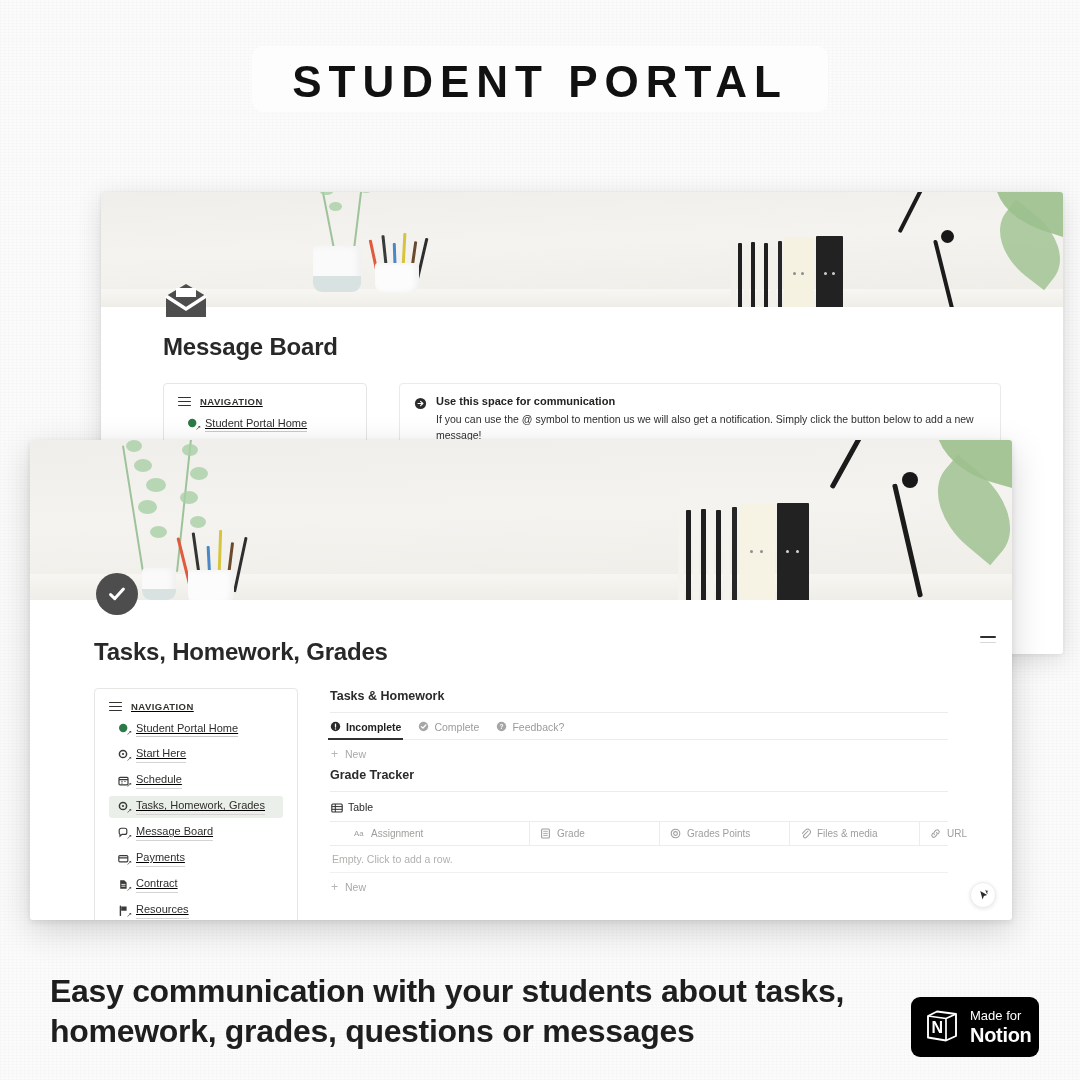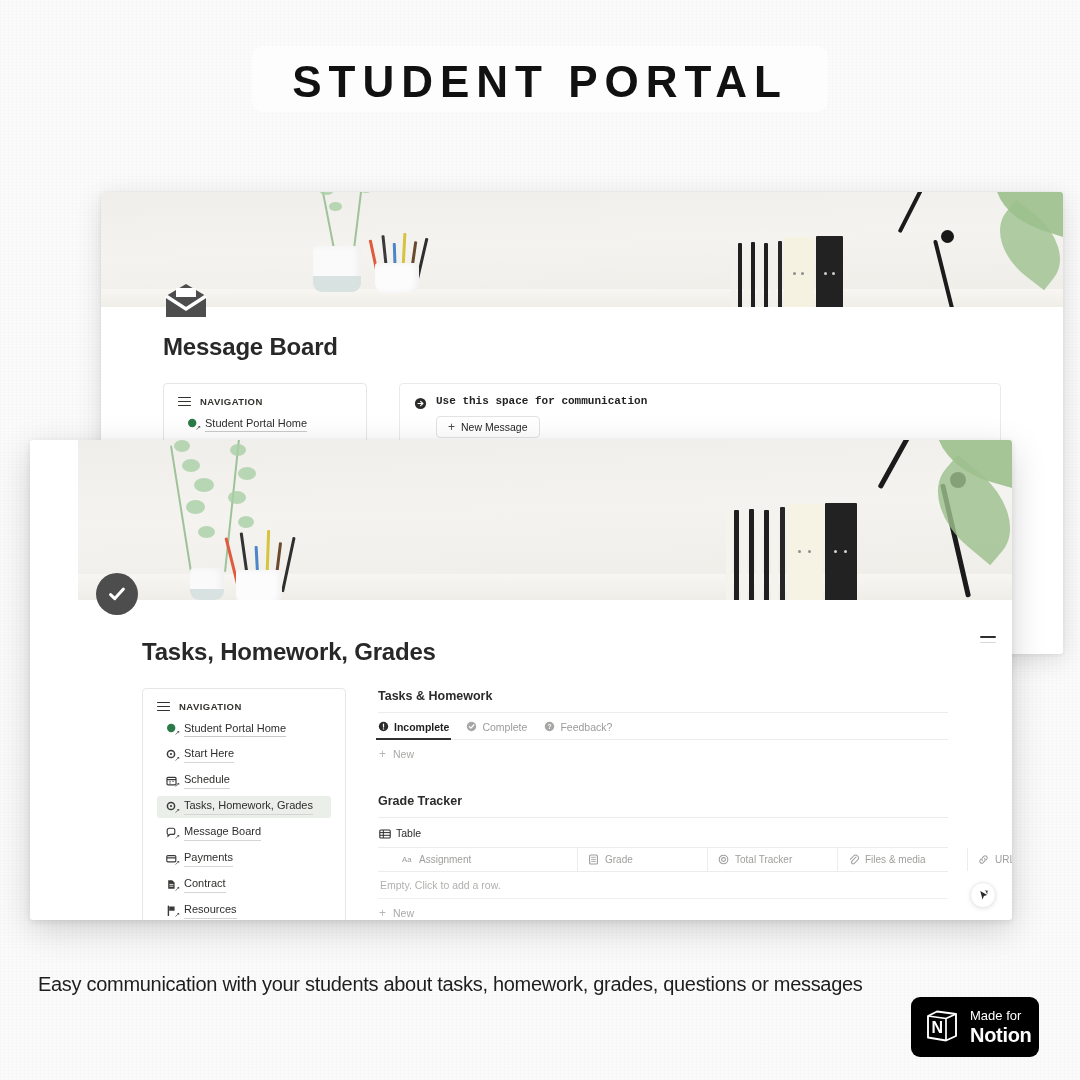--- a/index.html
+++ b/index.html
@@ -73,21 +73,20 @@
     border-radius: 3px;
     box-shadow: 0 6px 26px rgba(0,0,0,.13), 0 1px 4px rgba(0,0,0,.07);
     z-index: 2;
   }
   .window-front {
     left: 30px; top: 440px;
     width: 982px; height: 480px;
     border-radius: 3px;
     box-shadow: 0 10px 34px rgba(0,0,0,.17), 0 2px 6px rgba(0,0,0,.09);
     z-index: 4;
-    padding-left: 48px;
   }
 
   
   .cover {
     position: relative;
     width: 100%;
     background: linear-gradient(178deg, #efeeea 0%, #f4f3ef 45%, #edece7 100%);
     overflow: hidden;
   }
   .cover-back { height: 115px; }
@@ -210,20 +209,21 @@
     align-items: flex-start;
   }
 
   
   .nav-card {
     border: 1px solid #e6e6e4;
     border-radius: 4px;
     padding: 12px 14px 14px;
     background: #fff;
     flex: 0 0 auto;
+    text-decoration: underline;
   }
   .nav-card-back { width: 204px; }
   .nav-card-front { width: 204px; }
 
   .nav-head {
     display: flex; align-items: center; gap: 9px;
     margin-bottom: 6px;
   }
   .hamburger { width: 13px; display: flex; flex-direction: column; gap: 2.5px; }
   .hamburger i { display: block; height: 1.6px; background: #33322e; border-radius: 1px; }
@@ -266,21 +266,21 @@
     flex: 1;
     border: 1px solid #eaeae8;
     border-radius: 4px;
     padding: 11px 14px 13px;
     background: #fff;
     min-width: 0;
   }
   .callout-row { display: flex; gap: 9px; align-items: flex-start; }
   .callout-ico { flex: 0 0 13px; margin-top: 1px; }
   .callout-title {
-    font-size: 11px; font-weight: 700; color: #232322; font-family: Liberation Mono, monospace;
+    font-size: 11px; font-weight: 700; color: #232322;
   }
   .callout-body {
     font-size: 10.5px; color: #2f2f2e; margin-top: 5px; line-height: 1.5;
   }
   .btn-new-message {
     display: inline-flex; align-items: center; gap: 6px;
     margin-top: 9px;
     border: 1px solid #e2e2e0;
     border-radius: 4px;
     padding: 4px 11px;
@@ -293,21 +293,21 @@
 
   
   .main-col { flex: 1; min-width: 0; padding-top: 1px; }
   .db-title {
     font-size: 12.5px;
     font-weight: 700;
     color: #2b2b2a;
     padding-bottom: 9px;
     border-bottom: 1px solid #ececeb;
   }
-  .db-title.spaced { margin-top: 26px; }
+  .db-title.spaced { }
 
   .tabs {
     display: flex; align-items: center; gap: 17px;
     padding-top: 8px;
     border-bottom: 1px solid #ececeb;
   }
   .tab {
     display: flex; align-items: flex-start; gap: 5px;
     padding-bottom: 6px;
     cursor: pointer;
@@ -390,24 +390,24 @@
     box-shadow: 0 1px 4px rgba(0,0,0,.10);
     display: flex; align-items: center; justify-content: center;
     z-index: 8;
     cursor: pointer;
   }
   .fab-front { right: 16px; bottom: 12px; }
 
   
   .caption {
     position: absolute;
-    left: 38px; top: 972px;
+    left: 50px; top: 972px;
     width: 860px;
-    font-size: 20px;
-    font-weight: 400;
+    font-size: 32px;
+    font-weight: 700;
     line-height: 1.24;
     color: #1e1e1e;
     letter-spacing: -.3px;
     z-index: 6;
   }
 
   
   .notion-badge {
     position: absolute;
     right: 41px; bottom: 23px;
@@ -531,20 +531,21 @@
       <div class="callout">
         <div class="callout-row">
           <span class="callout-ico">
             <svg viewBox="0 0 13 13" width="13" height="13">
               <circle cx="6.5" cy="6.5" r="5.6" fill="#2b2b2a"></circle>
               <path d="M4 6.5 H8.6 M6.6 4.4 L8.9 6.5 L6.6 8.6" fill="none" stroke="#fff" stroke-width="1.2" stroke-linecap="round" stroke-linejoin="round"></path>
             </svg>
           </span>
           <div style="flex:1; min-width:0;">
             <div class="callout-title">Use this space for communication</div>
+            <div class="callout-body">If you can use the @ symbol to mention us we will also get a notification. Simply click the button below to add a new message!</div>
             <div class="btn-new-message">
               <span class="plus">+</span>
               <span>New Message</span>
             </div>
           </div>
         </div>
       </div>
     </div>
   </div>
 
@@ -804,21 +805,21 @@
               </span>
               <span>Grade</span>
             </div>
             <div class="th c3">
               <span class="th-ico">
                 <svg viewBox="0 0 11 11" width="11" height="11">
                     <circle cx="5.5" cy="5.5" r="4.3" fill="none" stroke="#9e9e9c" stroke-width="1.1"></circle>
                     <circle cx="5.5" cy="5.5" r="1.9" fill="none" stroke="#9e9e9c" stroke-width="1.1"></circle>
                   </svg>
               </span>
-              <span>Total Tracker</span>
+              <span>Grades Points</span>
             </div>
             <div class="th c4">
               <span class="th-ico">
                 <svg viewBox="0 0 11 11" width="11" height="11">
                     <path d="M8 3 L4 7.1 a1.6 1.6 0 0 0 2.3 2.3 L9.6 6 a2.8 2.8 0 0 0 -4 -4 L2.4 5.3" fill="none" stroke="#9e9e9c" stroke-width="1.05" stroke-linecap="round"></path>
                   </svg>
               </span>
               <span>Files &amp; media</span>
             </div>
             <div class="th c5">

